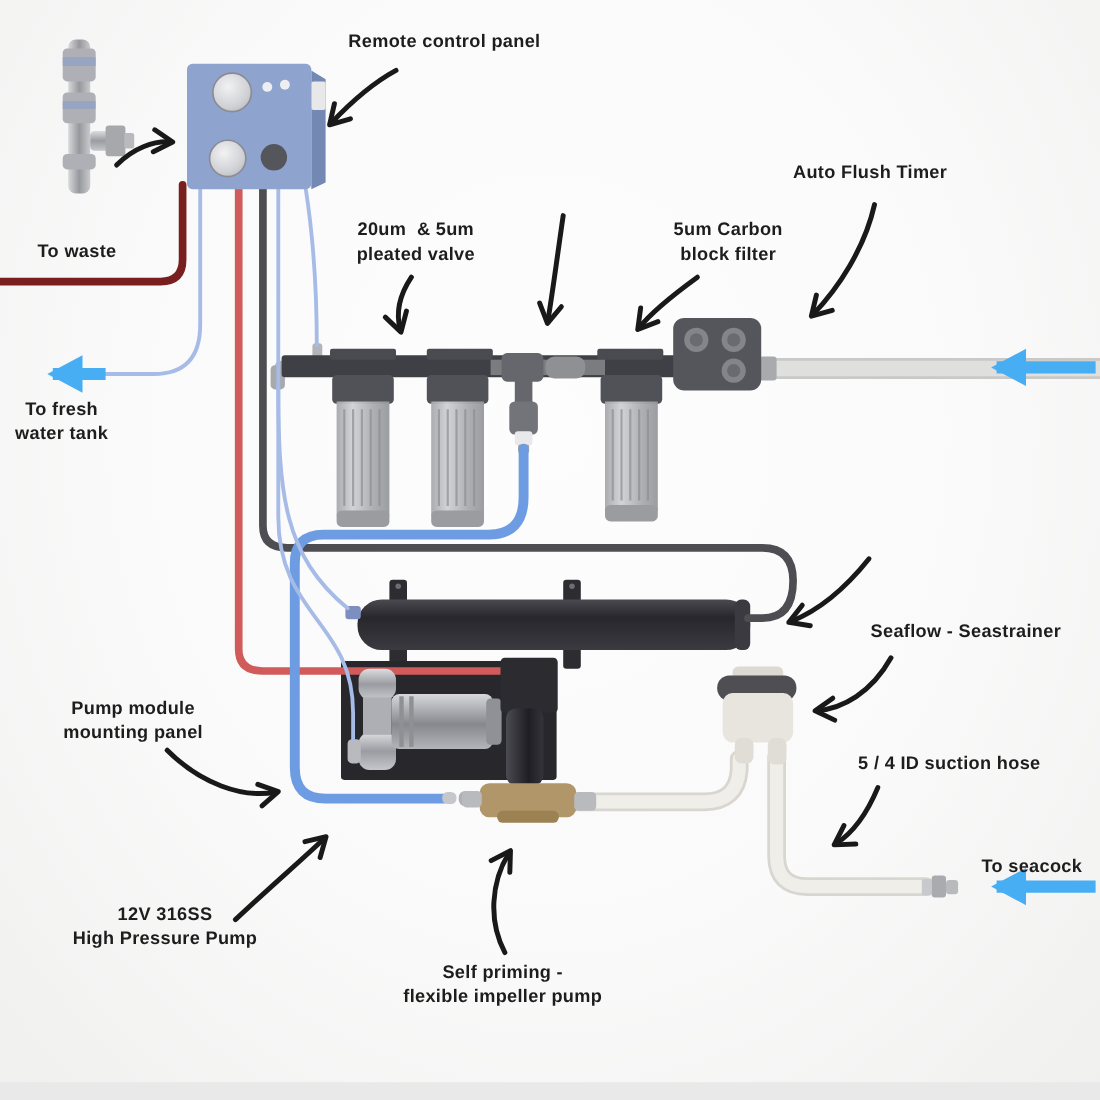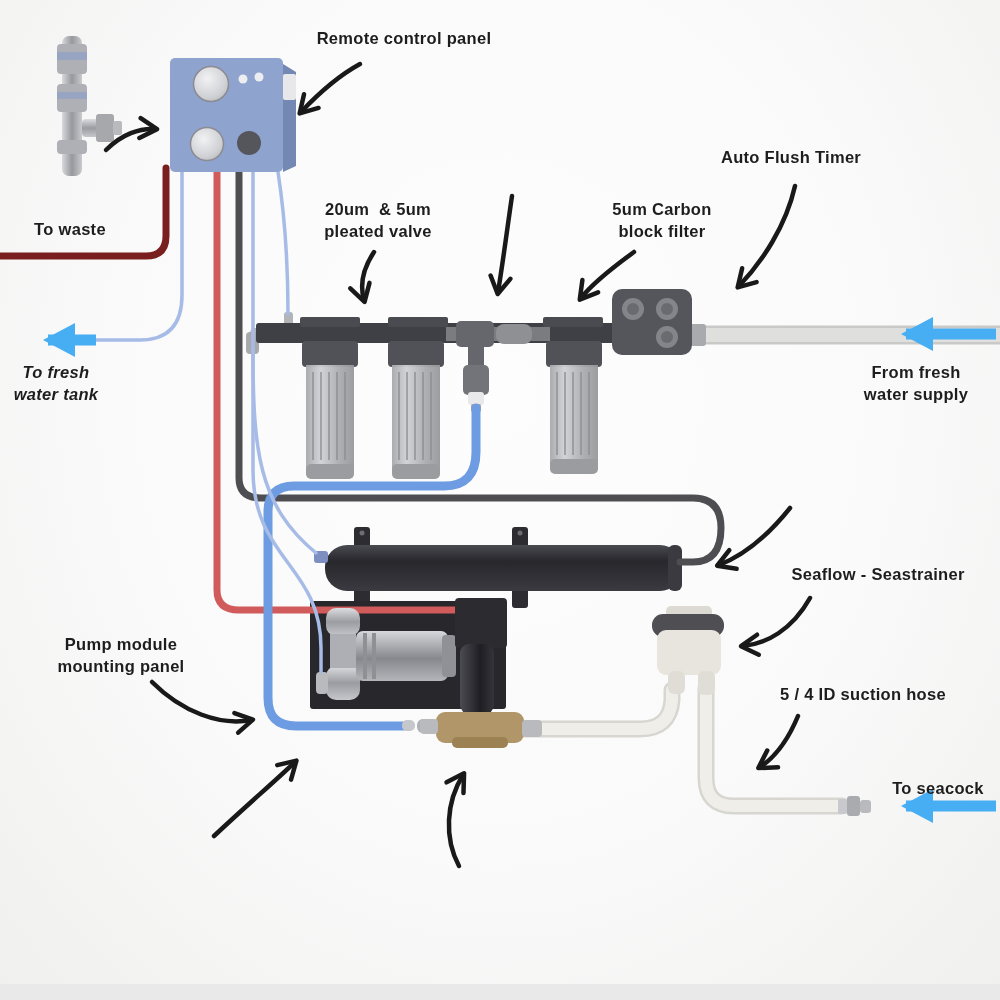--- a/index.html
+++ b/index.html
@@ -271,35 +271,39 @@
   <span>Auto Flush Timer</span>
 </div>
 <div class="lbl" style="left:378px;top:198px;">
   <span>20um  &amp; 5um</span>
   <span>pleated valve</span>
 </div>
 <div class="lbl" style="left:662px;top:198px;">
   <span>5um Carbon</span>
   <span>block filter</span>
 </div>
-<div class="lbl" style="left:56px;top:361px;font-style:italic;">
+<div class="lbl" style="left:56px;top:361px;">
   <span>To fresh</span>
   <span>water tank</span>
-</div>
-<div class="lbl" style="left:916px;top:361px;">
-  <span>From fresh</span>
-  <span>water supply</span>
 </div>
 <div class="lbl" style="left:878px;top:563px;">
   <span>Seaflow - Seastrainer</span>
 </div>
 <div class="lbl" style="left:121px;top:633px;">
   <span>Pump module</span>
   <span>mounting panel</span>
 </div>
 <div class="lbl" style="left:863px;top:683px;">
   <span>5 / 4 ID suction hose</span>
 </div>
 <div class="lbl" style="left:938px;top:777px;">
   <span>To seacock</span>
 </div>
+<div class="lbl" style="left:150px;top:820px;">
+  <span>12V 316SS</span>
+  <span>High Pressure Pump</span>
+</div>
+<div class="lbl" style="left:457px;top:873px;">
+  <span>Self priming -</span>
+  <span>flexible impeller pump</span>
+</div>
 
 </div>
 
 </body></html>

